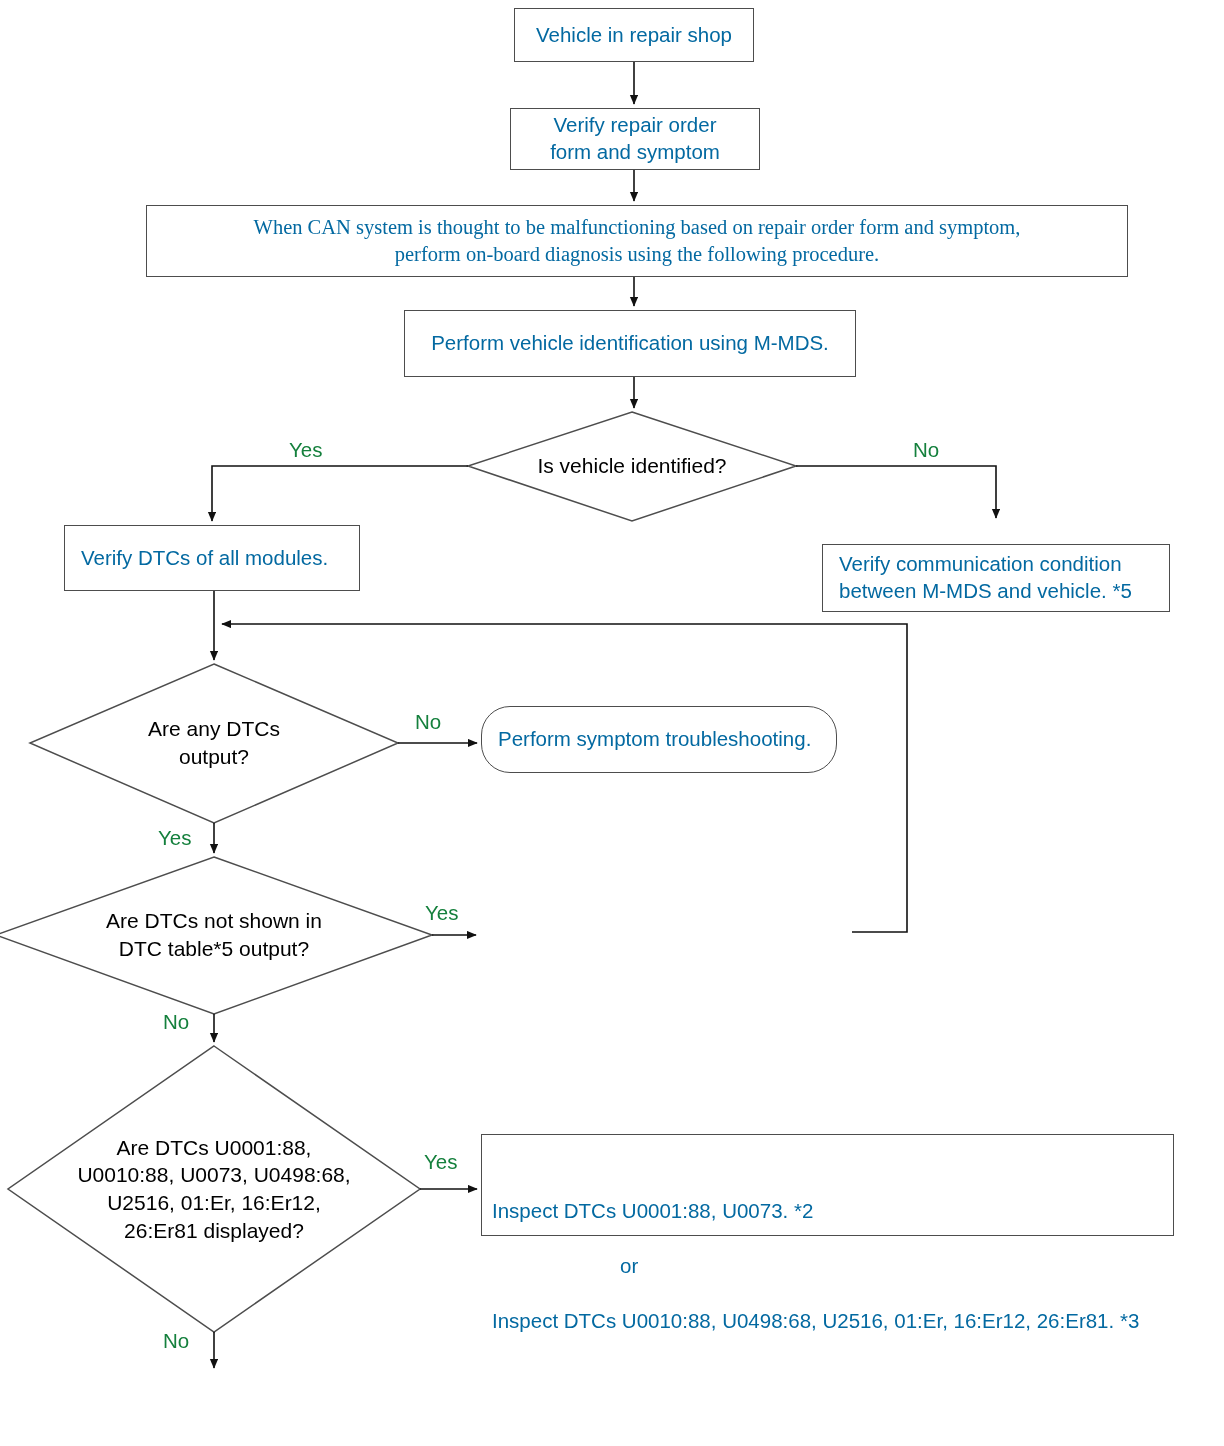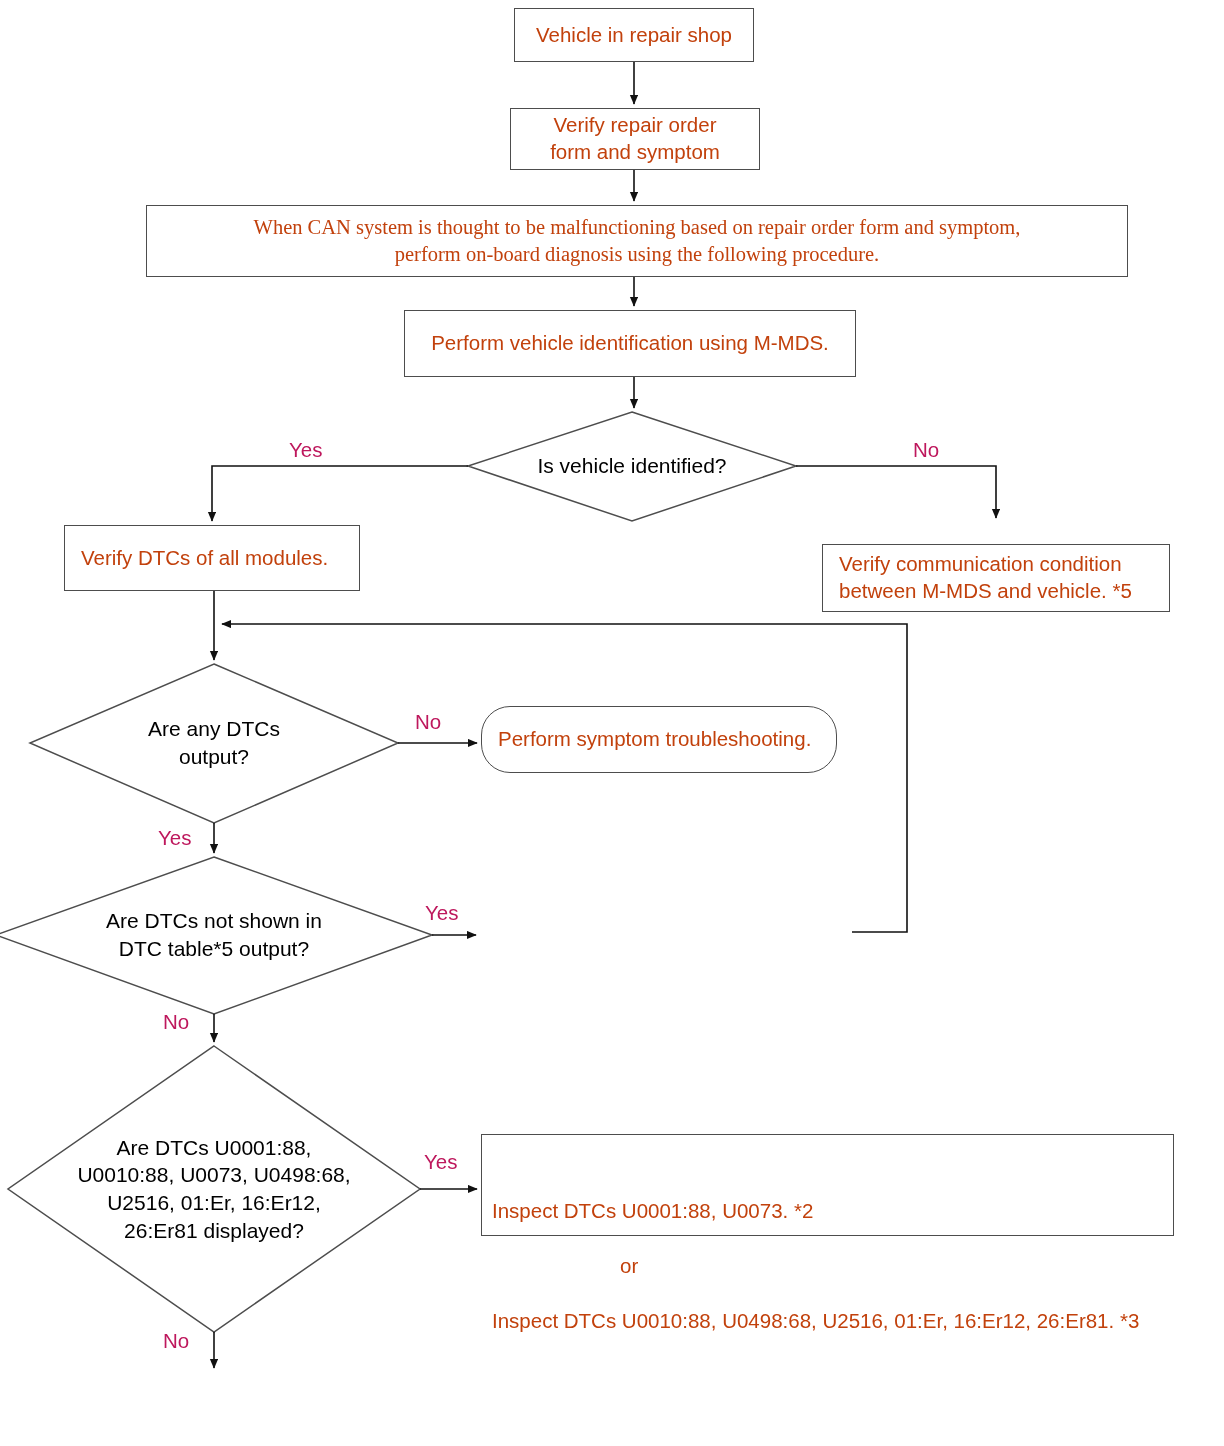--- a/index.html
+++ b/index.html
@@ -16,21 +16,21 @@
     left:0; top:0;
     width:1224px; height:1446px;
     pointer-events:none;
   }
   .node{
     position:absolute;
     box-sizing:border-box;
     display:flex;
     align-items:center;
     justify-content:center;
-    color:#c2410c;
+    color:#0369a1;
     font-size:20.5px;
     line-height:1.30;
     white-space:pre-line;
     text-align:center;
   }
   .box{
     border:1.4px solid #4d4d4d;
     background:#ffffff;
   }
   .lefty{justify-content:flex-start; text-align:left;}
@@ -42,21 +42,21 @@
     justify-content:center;
     text-align:center;
     color:#000;
     font-size:21px;
     line-height:1.32;
     white-space:pre-line;
     pointer-events:none;
   }
   .edge-label{
     position:absolute;
-    color:#be185d;
+    color:#15803d;
     font-size:20.5px;
     line-height:1;
     white-space:nowrap;
   }
   .inner{display:block;}
 </style>
 </head>
 <body>
 
 <div id="stage">

